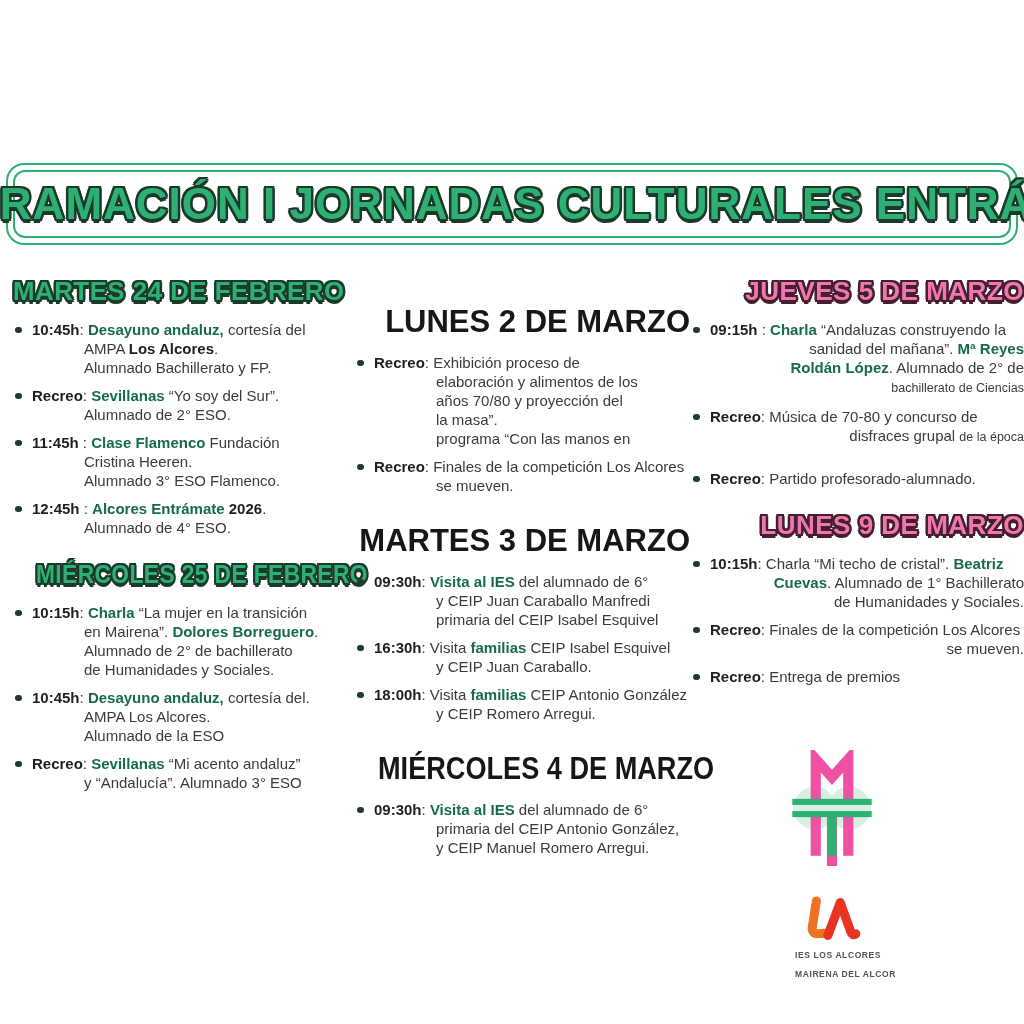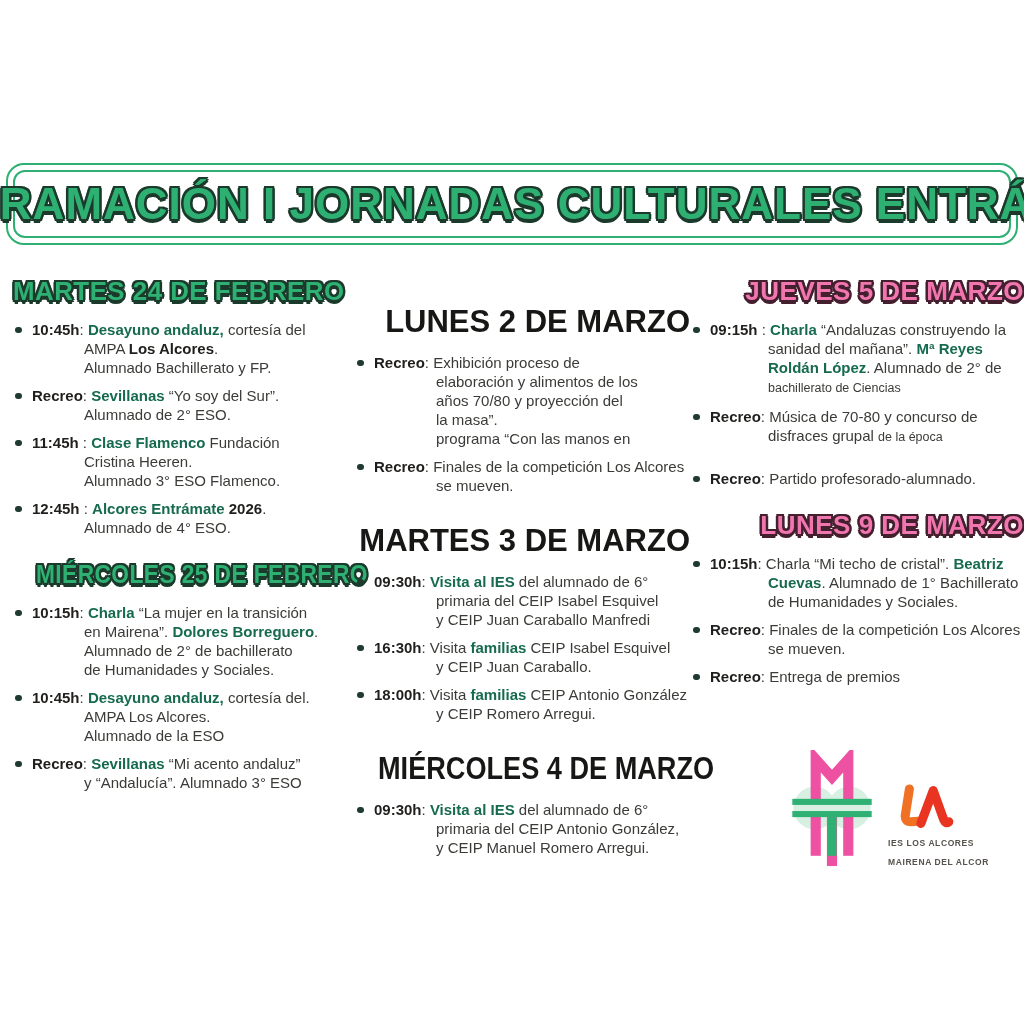--- a/index.html
+++ b/index.html
@@ -60,32 +60,32 @@
   .day-header.blackhead{font-size:31px;letter-spacing:0;margin-top:28px;}
 
   .item{position:relative;padding-left:20px;margin-bottom:9px;}
   .bullet{
     position:absolute;left:3px;top:6.5px;width:6.5px;height:6.5px;border-radius:50%;
     background:var(--c-bullet,#1f3b30);
   }
   .line{line-height:19px;font-size:15px;white-space:nowrap;}
   .col1 .line.cont{padding-left:52px;}
   .col2 .line.cont{padding-left:62px;}
-  .col3 .line.cont{padding-left:58px;}
+  .col3 .line.cont{padding-left:58px;text-align:right;}
 
   .b{font-weight:bold;color:var(--c-text-bold,#201f1d);}
   .g{color:var(--c-green-dark,#166a4f);}
   .s{font-size:12.5px;}
 
   .lin{display:inline-block;white-space:nowrap;}
   .line .lin{transform-origin:0 55%;}
   .day-header .lin,.banner-title .lin{transform-origin:50% 50%;}
 
   
-  .logos{position:absolute;left:792px;top:750px;display:flex;gap:16px;align-items:flex-end;}
+  .logos{position:absolute;left:792px;top:750px;display:flex;gap:16px;align-items:center;flex-direction:column;}
   .mt-logo svg{display:block;width:80px;height:118px;}
   .la-block{margin-top:12px;width:74px;text-align:center;}
   .la-block svg{display:block;width:58px;height:46px;margin:0 auto;}
   .la-text{
     margin-top:7px;font-size:8.5px;font-weight:bold;letter-spacing:.6px;
     color:var(--c-la-text,#56524c);line-height:12px;white-space:nowrap;
   }
 </style>
 </head>
 <body style="--c-green: #2eb072; --c-green-dark: #166a4f; --c-green-outline: #1b3a2c; --c-pink: #f175ae; --c-pink-outline: #44202f; --c-text: #3b3b38; --c-text-bold: #201f1d; --c-header-black: #171715; --c-bullet: #1f3b30; --c-mt-pink: #ee51a1; --c-mt-mint: #d7f0e2; --c-mt-green: #2fb173; --c-la-orange: #f07123; --c-la-red: #e83420; --c-la-text: #56524c;">
@@ -162,22 +162,22 @@
             <span class="bullet"></span>
             <div class="line autofit"><span class="lin"><span class="b">Recreo</span><span>: Finales de la competición Los Alcores</span></span></div>
             <div class="line autofit cont"><span class="lin"><span>se mueven.</span></span></div>
           </div>
         </section>
         <section class="day">
           <h2 class="day-header autofit blackhead"><span class="lin">MARTES 3 DE MARZO</span></h2>
           <div class="item">
             <span class="bullet"></span>
             <div class="line autofit"><span class="lin"><span class="b">09:30h</span><span>: </span><span class="b g">Visita al IES</span><span> del alumnado de 6°</span></span></div>
+            <div class="line autofit cont"><span class="lin"><span>y CEIP Juan Caraballo Manfredi</span></span></div>
             <div class="line autofit cont"><span class="lin"><span>primaria del CEIP Isabel Esquivel</span></span></div>
-            <div class="line autofit cont"><span class="lin"><span>y CEIP Juan Caraballo Manfredi</span></span></div>
           </div>
           <div class="item">
             <span class="bullet"></span>
             <div class="line autofit"><span class="lin"><span class="b">16:30h</span><span>: Visita </span><span class="b g">familias</span><span> CEIP Isabel Esquivel</span></span></div>
             <div class="line autofit cont"><span class="lin"><span>y  CEIP Juan Caraballo.</span></span></div>
           </div>
           <div class="item">
             <span class="bullet"></span>
             <div class="line autofit"><span class="lin"><span class="b">18:00h</span><span>: Visita </span><span class="b g">familias</span><span> CEIP Antonio González</span></span></div>
             <div class="line autofit cont"><span class="lin"><span>y  CEIP  Romero Arregui.</span></span></div>

